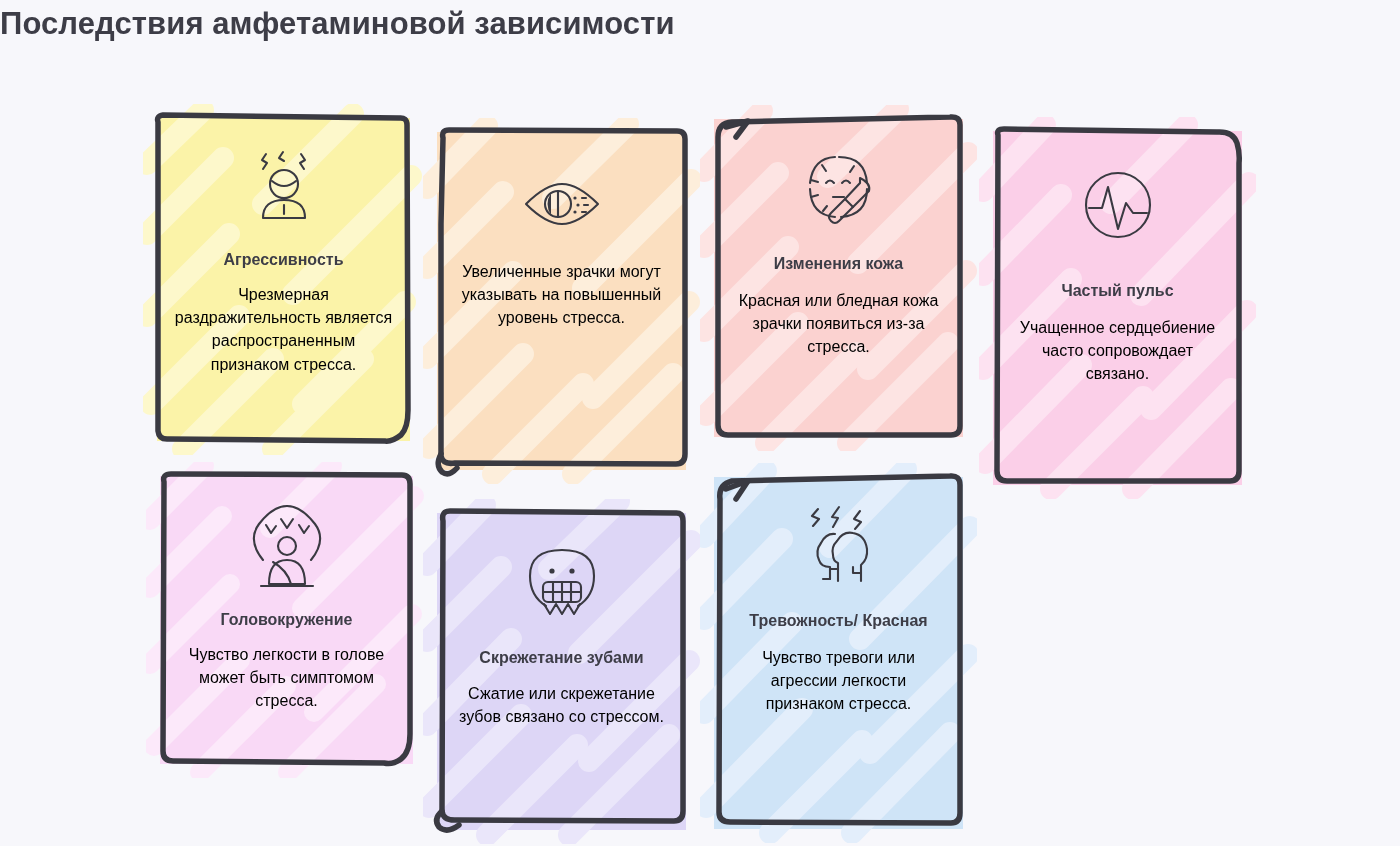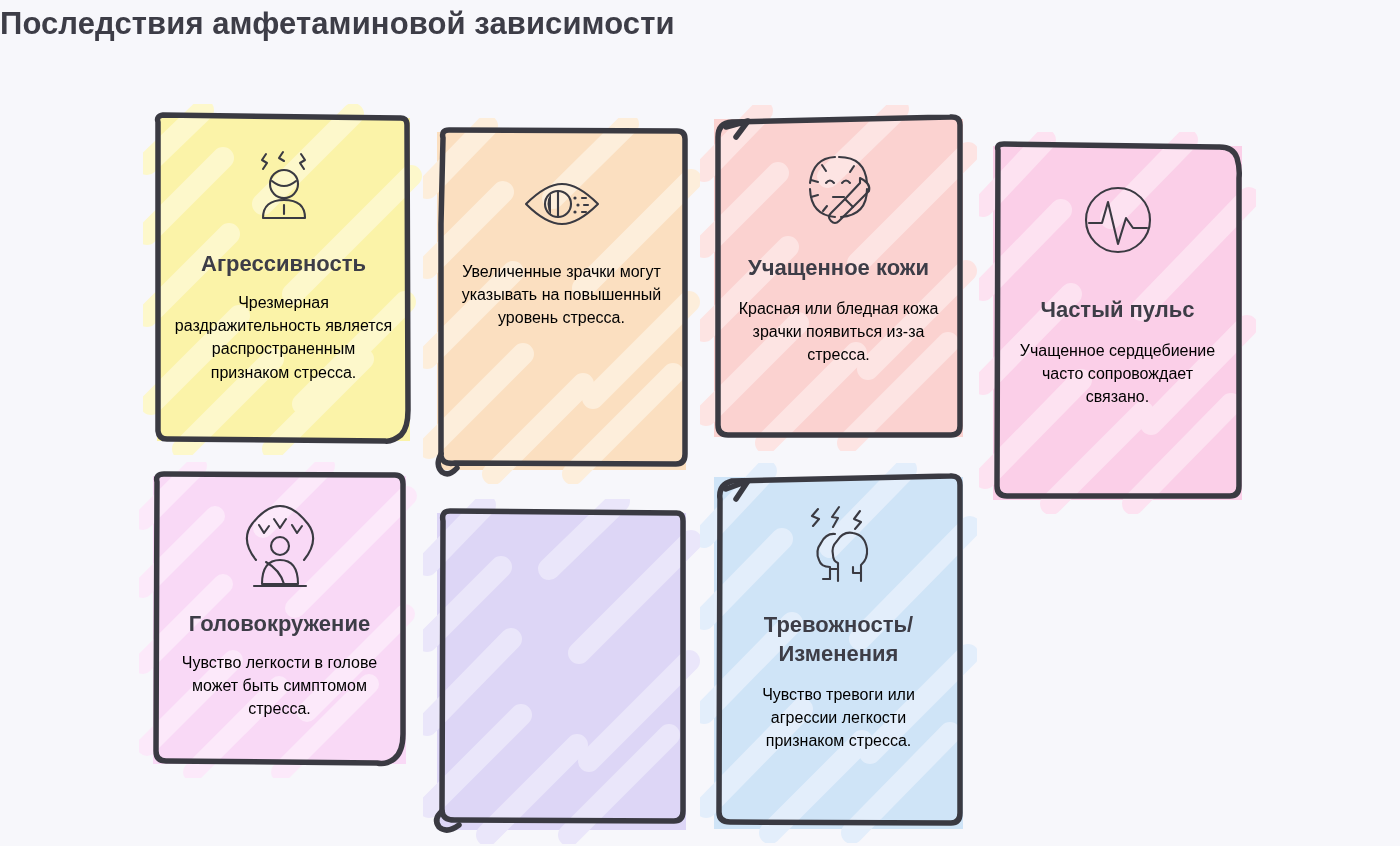--- a/index.html
+++ b/index.html
@@ -98,21 +98,21 @@
     stroke-width: 2.1;
     stroke-linecap: round;
     stroke-linejoin: round;
   }
   .card-icon svg .solid {
     fill: #3a3a42;
     stroke: none;
   }
 
   .card-title {
-    font-size: 22px;
+    font-size: 16px;
     font-weight: bold;
     color: #3d3d47;
     line-height: 1.32;
     margin: 0;
   }
   .card-body {
     font-size: 16px;
     color: #000000;
     line-height: 1.45;
     margin: 0;
@@ -127,26 +127,26 @@
   #card-1 { left: 437px;  top: 132px; width: 249px; height: 338px; }
   #card-1 .card-icon { margin-top: 30px; }
   #card-1 .card-title { margin-top: 33px; }
   #card-1 .card-body  { margin-top: 14px; }
 
   #card-2 { left: 714px;  top: 119px; width: 249px; height: 318px; }
   #card-2 .card-icon { margin-top: 28px; }
   #card-2 .card-title { margin-top: 22px; }
   #card-2 .card-body  { margin-top: 15px; }
 
-  #card-3 { left: 993px;  top: 146px; width: 249px; height: 354px; }
+  #card-3 { left: 993px;  top: 131px; width: 249px; height: 354px; }
   #card-3 .card-icon { margin-top: 32px; }
   #card-3 .card-title { margin-top: 33px; }
   #card-3 .card-body  { margin-top: 15px; }
 
-  #card-4 { left: 153px;  top: 476px; width: 253px; height: 288px; }
+  #card-4 { left: 160px;  top: 476px; width: 253px; height: 288px; }
   #card-4 .card-icon { width: 96px; height: 96px; margin-top: 22px; }
   #card-4 .card-title { margin-top: 15px; }
   #card-4 .card-body  { margin-top: 13px; }
 
   #card-5 { left: 437px;  top: 513px; width: 249px; height: 317px; }
   #card-5 .card-icon { margin-top: 25px; }
   #card-5 .card-title { margin-top: 25px; }
   #card-5 .card-body  { margin-top: 14px; }
 
   #card-6 { left: 714px;  top: 477px; width: 249px; height: 352px; }
@@ -265,21 +265,21 @@
           <path d="M14 50 L21 48"></path>
           <path d="M26 64 L30 59"></path>
           <path d="M57 19 L53 25"></path>
           <path d="M29 36 Q33 31 37 36"></path>
           <path d="M45 36 Q49 31 53 36"></path>
           <path d="M36 50 L47 50" stroke-width="3.2"></path>
           <path d="M63 31 Q74 36 72 44 L56 60 L48 52 L63 36 Z"></path>
           <path d="M56 60 L42 74 Q38 78 34 74 Q30 70 34 66 L48 52"></path>
         </svg>
       </span>
-      <h3 class="card-title">Учащенное кожи</h3>
+      <h3 class="card-title">Изменения кожа</h3>
       <p class="card-body">Красная или бледная кожа зрачки появиться из-за стресса.</p>
     </div>
   </div>
 
   <div class="card" id="card-3">
     <svg class="fill" viewBox="0 0 277 382" preserveAspectRatio="none">
       <rect x="14" y="14" width="249" height="354" fill="#fbcfe8"></rect>
       <g stroke="#fde2f1" stroke-width="22" stroke-linecap="round">
         <line x1="4" y1="74" x2="66" y2="8"></line>
         <line x1="4" y1="158" x2="82" y2="78"></line>
@@ -355,20 +355,37 @@
         <line x1="146" y1="336" x2="246" y2="236"></line>
         <line x1="166" y1="262" x2="266" y2="162"></line>
         <line x1="156" y1="154" x2="268" y2="42"></line>
         <line x1="126" y1="70" x2="196" y2="2"></line>
       </g>
     </svg>
     <svg class="frame" viewBox="0 0 265 333" preserveAspectRatio="none">
       <path d="M14 16 Q12 6 21 6 L246 8 Q254 7 254 16 L254 306 Q254 316 245 316 L28 315 Q14 316 13 306 Z"></path>
       <path d="M13 306 Q4 314 10 322 Q18 329 30 320"></path>
     </svg>
+    <div class="content">
+      <span class="card-icon">
+        <svg viewBox="0 0 84 84">
+          <path d="M26 68 Q10 58 10 38 Q10 12 42 12 Q74 12 74 38 Q74 58 58 68"></path>
+          <circle cx="32" cy="33" r="2.6" class="solid"></circle>
+          <circle cx="52" cy="33" r="2.6" class="solid"></circle>
+          <rect x="23" y="44" width="38" height="20" rx="5"></rect>
+          <path d="M23 54 L61 54"></path>
+          <path d="M33 44 L33 64"></path>
+          <path d="M42 44 L42 64"></path>
+          <path d="M51 44 L51 64"></path>
+          <path d="M24 66 L30 76 L36 66 L42 76 L48 66 L54 76 L60 66"></path>
+        </svg>
+      </span>
+      <h3 class="card-title">Скрежетание зубами</h3>
+      <p class="card-body">Сжатие или скрежетание зубов связано со стрессом.</p>
+    </div>
   </div>
 
   <div class="card" id="card-6">
     <svg class="fill" viewBox="0 0 277 380" preserveAspectRatio="none">
       <rect x="14" y="14" width="249" height="352" fill="#cfe4f7"></rect>
       <g stroke="#e3eefb" stroke-width="22" stroke-linecap="round">
         <line x1="4" y1="74" x2="66" y2="8"></line>
         <line x1="4" y1="156" x2="82" y2="76"></line>
         <line x1="4" y1="250" x2="92" y2="160"></line>
         <line x1="6" y1="344" x2="102" y2="246"></line>
@@ -389,18 +406,18 @@
           <path d="M21 6 L15 13 L22 16 L16 23"></path>
           <path d="M42 4 L35 14 L41 15 L36 24"></path>
           <path d="M63 8 L57 16 L64 19 L58 26"></path>
           <path d="M33 76 L33 64 Q24 64 22 57 Q18 48 24 40 Q29 30 38 31"></path>
           <path d="M26 76 L33 76"></path>
           <path d="M41 78 L41 60 Q36 58 36 52 Q34 44 40 38 Q46 28 56 30 Q68 32 70 46 Q71 56 64 62 L64 78"></path>
           <path d="M64 70 L56 70 L56 64"></path>
           <path d="M41 66 L34 66"></path>
         </svg>
       </span>
-      <h3 class="card-title">Тревожность/ Изменения</h3>
+      <h3 class="card-title">Тревожность/ Красная</h3>
       <p class="card-body">Чувство тревоги или агрессии легкости признаком стресса.</p>
     </div>
   </div>
 
 </div>
 
 </body></html>

